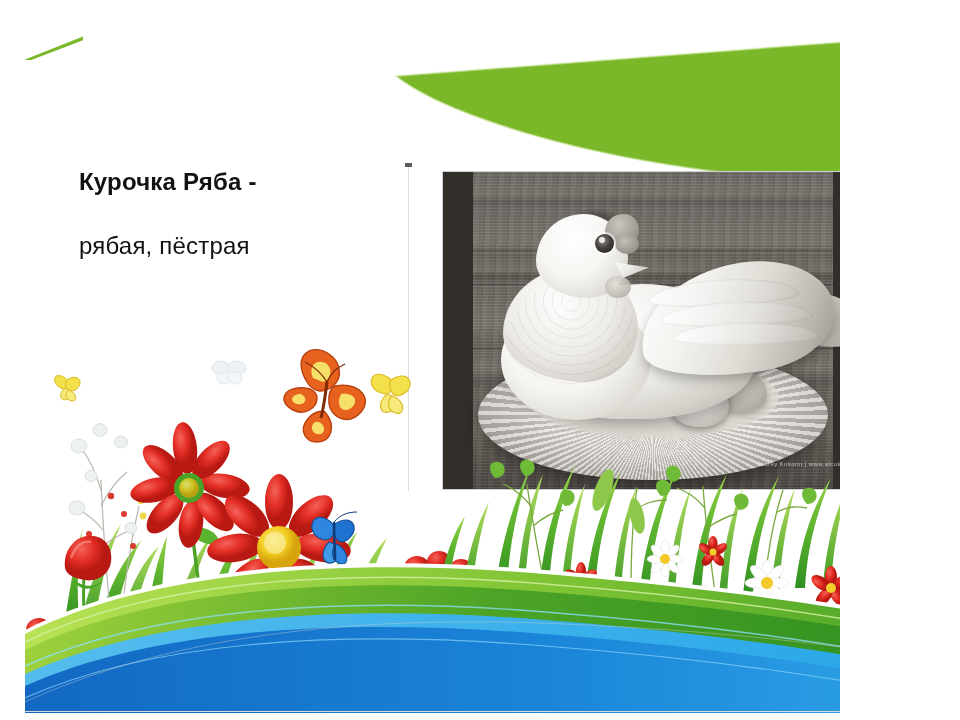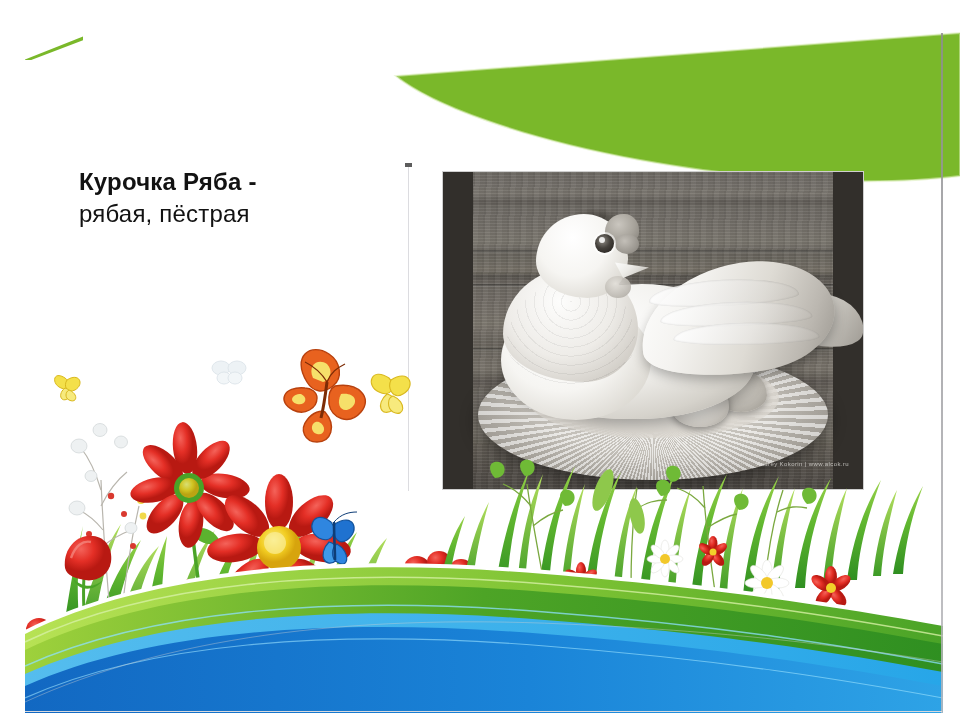--- a/index.html
+++ b/index.html
@@ -1,20 +1,20 @@
 <!DOCTYPE html>
 <html><head>
 <meta charset="utf-8">
 <title>Курочка Ряба</title>
 <style>
   html,body{margin:0;padding:0;background:#ffffff;}
   body{width:960px;height:720px;overflow:hidden;
        font-family:"Liberation Sans","DejaVu Sans",sans-serif;}
 
-  #slide{position:relative;width:960px;height:720px;background:#ffffff;overflow:hidden;text-decoration:underline;}
+  #slide{position:relative;width:840px;height:720px;background:#ffffff;overflow:hidden;text-decoration:underline;}
 
   
   .paper{position:absolute;left:25px;top:33px;width:918px;height:680px;background:#ffffff;}
   .edge-line{position:absolute;left:941px;top:33px;width:2px;height:680px;
              background:linear-gradient(to bottom,#8d8d90,#b9b9bd);opacity:.85;}
   .edge-line-bottom{position:absolute;left:25px;top:711px;width:917px;height:1px;background:#d9d9dd;}
 
   
   .swoosh-wrap{position:absolute;left:0;top:0;width:960px;height:230px;overflow:hidden;pointer-events:none;}
   .swoosh-sliver{position:absolute;left:25px;top:36px;width:58px;height:24px;overflow:hidden;}
@@ -114,21 +114,21 @@
     border-radius:60% 40% 44% 56%/70% 60% 40% 30%;transform:rotate(12deg);
     background:linear-gradient(110deg,#eceae6 0%,#cfccc5 55%,#9f9b94 100%);}
 
   .watermark{position:absolute;right:14px;bottom:22px;color:rgba(232,230,226,.72);
     font-size:6px;letter-spacing:.4px;font-family:"Liberation Sans",sans-serif;white-space:nowrap;}
 
   
   .title{position:absolute;left:79px;top:166px;width:300px;
     font-family:"Liberation Sans","DejaVu Sans",sans-serif;
     font-size:24px;font-weight:bold;color:#121212;line-height:1.32;letter-spacing:.2px;}
-  .title .l2{font-weight:normal;}
+  .title .l2{font-weight:normal;margin-top:32px;}
 
   
   .deco{position:absolute;left:25px;top:330px;width:918px;height:383px;overflow:hidden;pointer-events:none;}
   .deco svg{position:absolute;left:0;top:0;}
 </style>
 </head>
 <body>
 
 <div id="slide">
 

